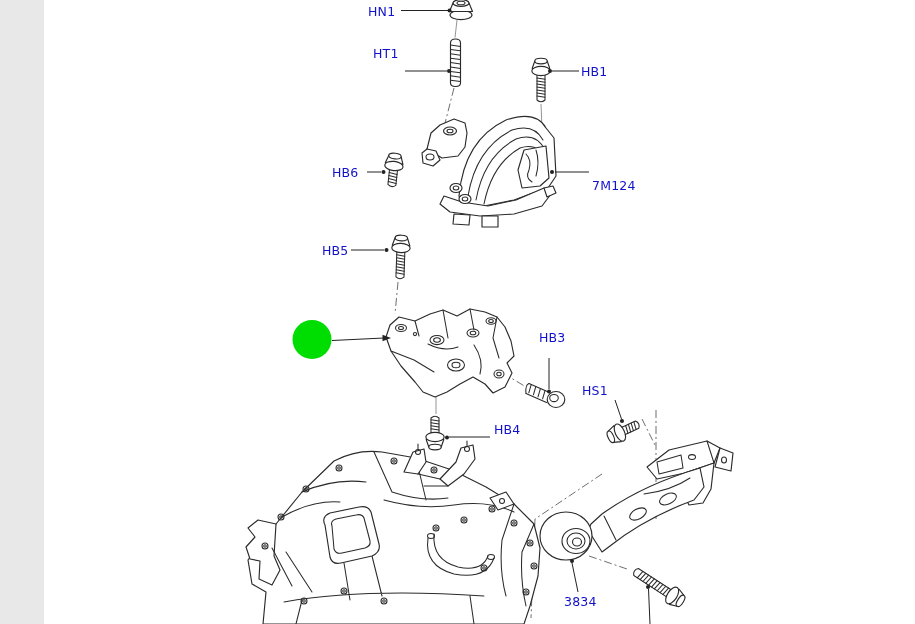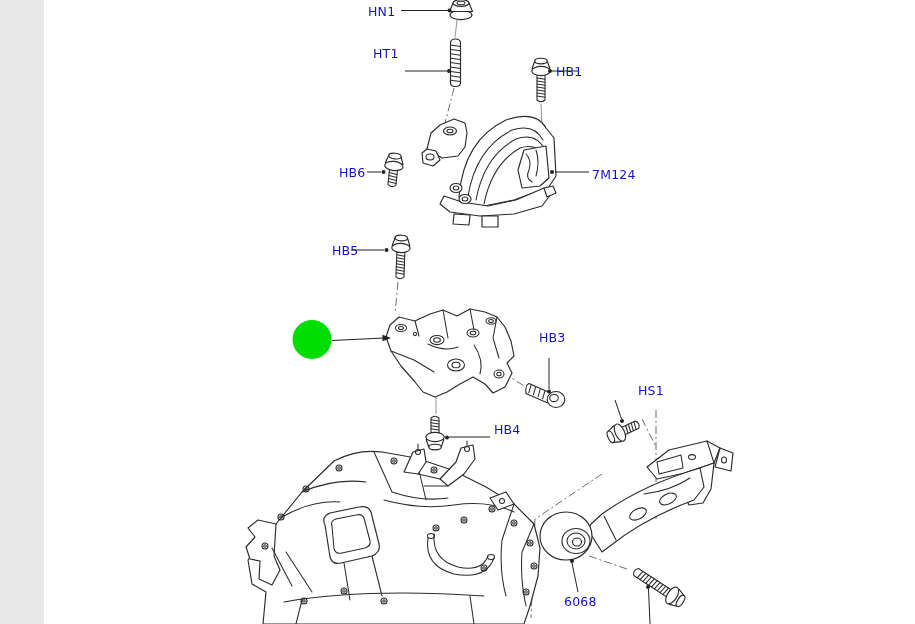--- a/index.html
+++ b/index.html
@@ -253,22 +253,22 @@
         <circle class="dot" cx="528" cy="561" r="2"></circle>
     <path class="ld" d="M604.5,589 L606,624"></path>
         <circle class="dot" cx="604" cy="587" r="2"></circle>
   </g>
 
   <circle cx="268" cy="339.5" r="19.5" stroke="none" fill="#00dd00"></circle>
 </svg>
 
 <div class="callout" style="left:324px;top:4px">HN1</div>
 <div class="callout" style="left:329px;top:46px">HT1</div>
-<div class="callout" style="left:512px;top:64px">HB1</div>
-<div class="callout" style="left:295px;top:165px">HB6</div>
-<div class="callout" style="left:548px;top:167px">7M124</div>
-<div class="callout" style="left:288px;top:243px">HB5</div>
+<div class="callout" style="left:537px;top:64px">HB1</div>
+<div class="callout" style="left:288px;top:165px">HB6</div>
+<div class="callout" style="left:548px;top:178px">7M124</div>
+<div class="callout" style="left:278px;top:243px">HB5</div>
 <div class="callout" style="left:495px;top:330px">HB3</div>
 <div class="callout" style="left:450px;top:422px">HB4</div>
-<div class="callout" style="left:594px;top:383px">HS1</div>
-<div class="callout" style="left:520px;top:594px">6068</div>
+<div class="callout" style="left:538px;top:383px">HS1</div>
+<div class="callout" style="left:520px;top:594px">3834</div>
 
 </div>
 
 </body></html>

